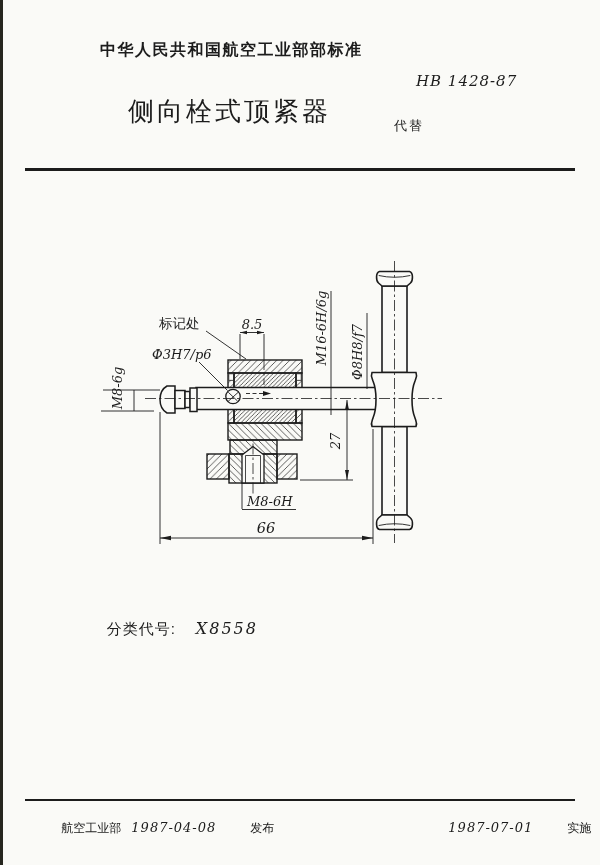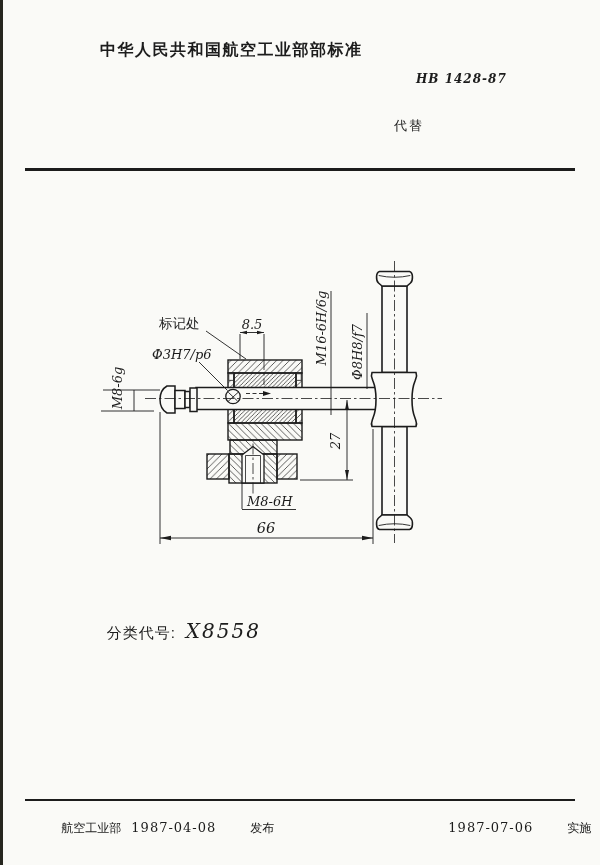--- a/index.html
+++ b/index.html
@@ -8,54 +8,55 @@
     background:#fafaf7;color:#1c1c1c;
     font-family:"Liberation Sans",sans-serif;
   }
   .scan-edge{position:absolute;left:0;top:0;width:3px;height:865px;background:#26261f;}
   .org-line{
     position:absolute;left:100px;top:40px;
     font-size:16px;font-weight:bold;letter-spacing:1.5px;white-space:pre;
   }
   .doc-number{
     position:absolute;left:416px;top:72px;
-    font-family:"DejaVu Serif",serif;font-style:italic;font-size:12px;letter-spacing:1px;font-weight:bold;
+    font-family:"DejaVu Serif",serif;font-style:italic;font-size:15px;letter-spacing:1px;
   }
   .doc-title{
     position:absolute;left:128px;top:94px;
     font-family:"DejaVu Serif",serif;font-size:26px;letter-spacing:3px;white-space:pre;
   }
   .replaces{position:absolute;left:394px;top:117px;font-size:13px;letter-spacing:2px;}
   .rule-top{position:absolute;left:25px;top:168px;width:550px;height:3px;background:#1c1c1c;}
   .drawing-svg{position:absolute;left:0;top:0;}
   .codes-line{position:absolute;font-size:15px;letter-spacing:1px;white-space:pre;}
   .codes-line .val{
-    font-family:"DejaVu Serif",serif;font-style:italic;font-size:20px;
-    letter-spacing:2px;margin-left:10px;
+    font-family:"DejaVu Serif",serif;font-style:italic;font-size:16px;
+    letter-spacing:2px;margin-left:20px;
   }
   .codes-1{left:86px;top:602px;}
   .codes-2{left:86px;top:629px;}
   .rule-bottom{position:absolute;left:25px;top:799px;width:550px;height:2px;background:#1c1c1c;}
   .footer-left{position:absolute;left:48px;top:806px;font-size:12px;white-space:pre;}
   .footer-right{position:absolute;left:435px;top:806px;font-size:12px;white-space:pre;}
-  .hand{font-family:"DejaVu Serif",serif;font-size:13px;letter-spacing:1px;}
+  .hand{font-family:"DejaVu Serif",serif;font-style:italic;font-size:13px;letter-spacing:1px;}
   .gap-sm{display:inline-block;width:10px;}
   .gap-lg{display:inline-block;width:34px;}
   svg text{fill:#1c1c1c;}
   .dimtxt{font-family:"DejaVu Serif",serif;font-style:italic;font-size:13px;}
   .dimtxt-cn{font-family:"Liberation Sans",sans-serif;font-size:13.5px;}
 </style>
 </head>
 <body>
 
 <div class="page">
   <div class="scan-edge"></div>
 
   <div class="org-line">中华人民共和国航空工业部部标准</div>
   <div class="doc-number">HB 1428-87</div>
+  <div class="doc-title">侧向栓式顶紧器</div>
   <div class="replaces">代替</div>
   <div class="rule-top"></div>
 
   <svg class="drawing-svg" width="600" height="865" viewBox="0 0 600 865">
     <defs>
       <pattern id="hA" patternUnits="userSpaceOnUse" width="6.5" height="6.5">
         <path d="M0,6.5 L6.5,0" stroke="#1c1c1c" stroke-width="0.7"></path>
       </pattern>
       <pattern id="hB" patternUnits="userSpaceOnUse" width="6.5" height="6.5">
         <path d="M0,0 L6.5,6.5" stroke="#1c1c1c" stroke-width="0.7"></path>
@@ -153,15 +154,15 @@
 
   <div class="codes-line codes-1">
     <span>分类代号:</span><span class="val">X8558</span>
   </div>
 
   <div class="rule-bottom"></div>
   <div class="footer-left">
     <span>航空工业部</span><span class="gap-sm"></span><span class="hand">1987-04-08</span><span class="gap-lg"></span><span>发布</span>
   </div>
   <div class="footer-right">
-    <span class="hand">1987-07-06</span><span class="gap-lg"></span><span>实施</span>
+    <span class="hand">1987-07-01</span><span class="gap-lg"></span><span>实施</span>
   </div>
 </div>
 
 </body></html>

